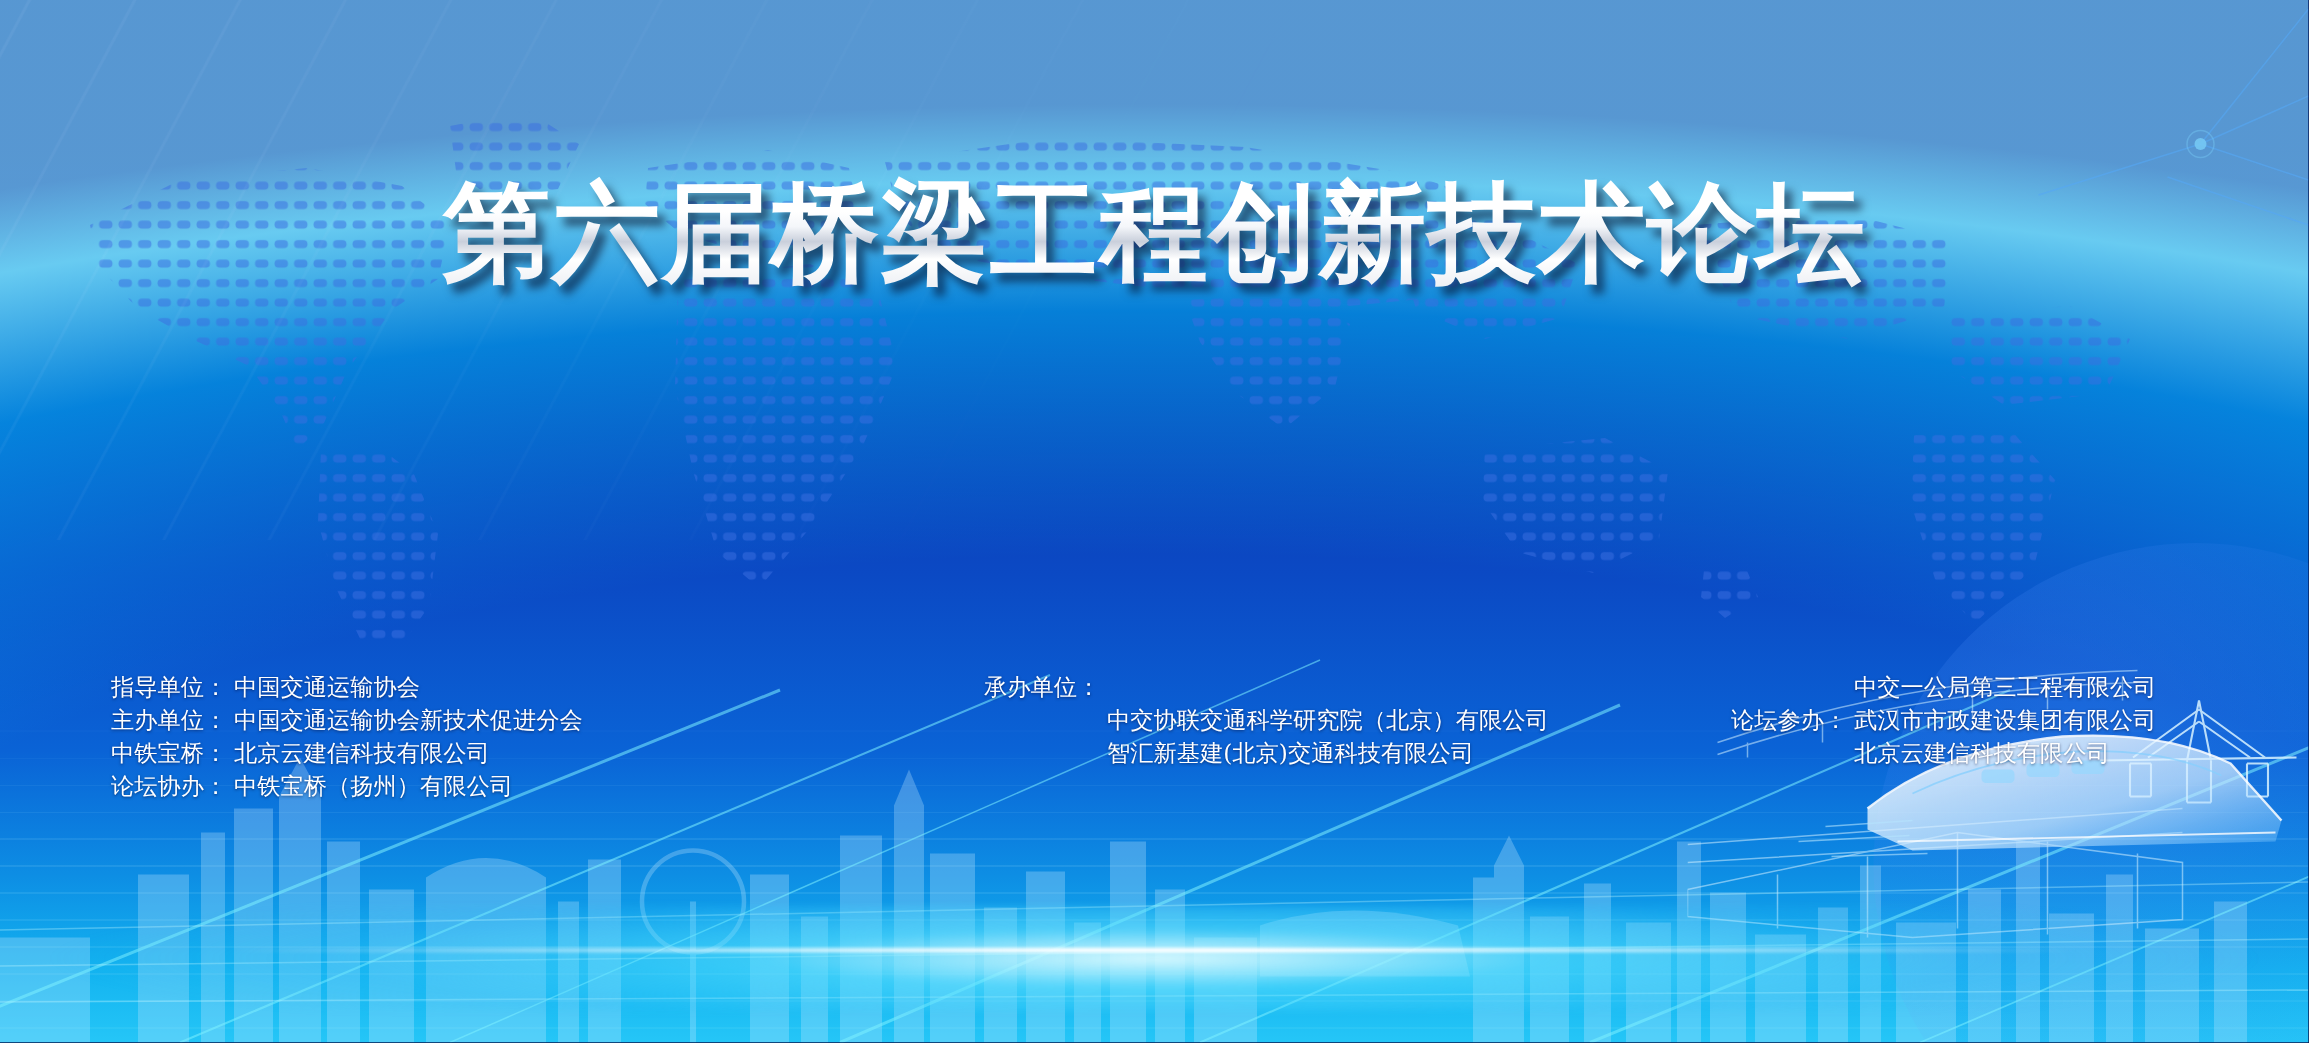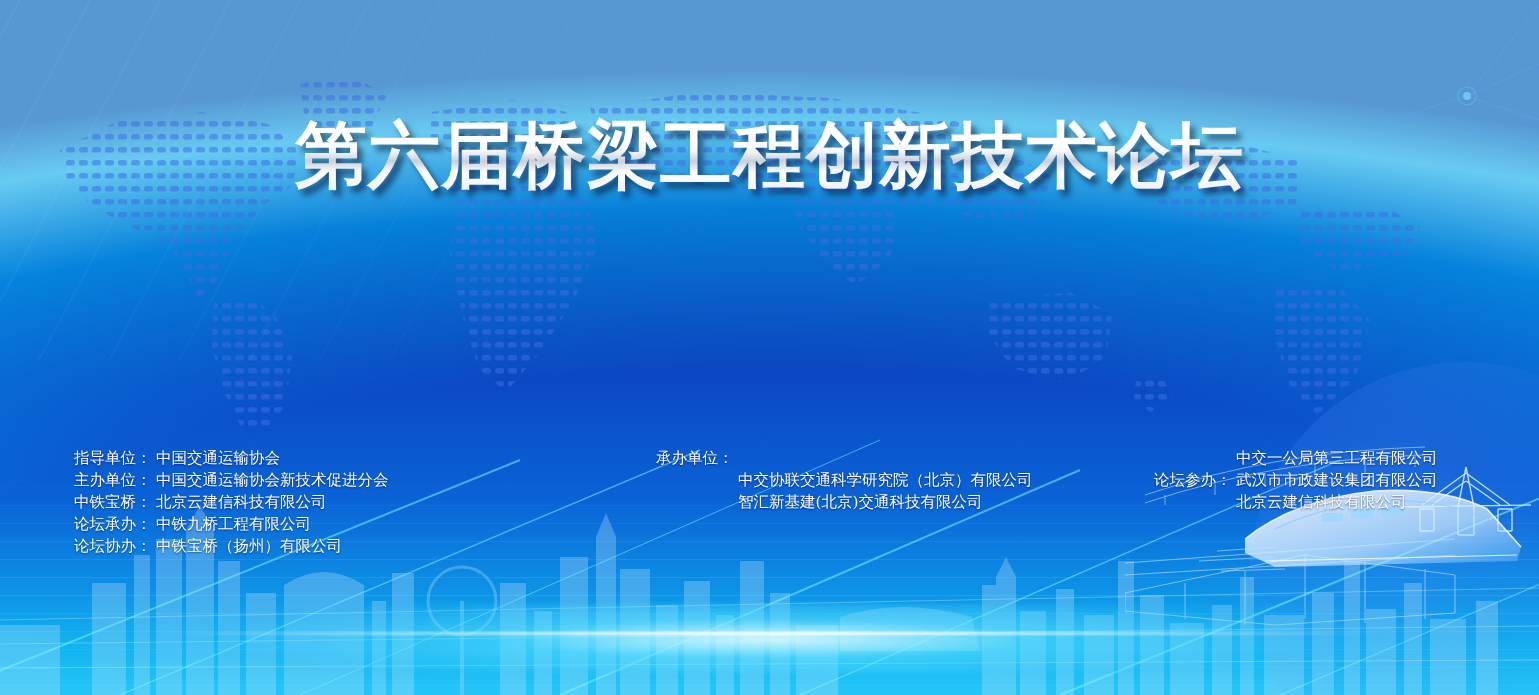--- a/index.html
+++ b/index.html
@@ -327,24 +327,20 @@
         </div>
         <div class="org-row">
           <span class="org-label">主办单位：</span>
           <span class="org-value">中国交通运输协会新技术促进分会</span>
         </div>
         <div class="org-row">
           <span class="org-label">中铁宝桥：</span>
           <span class="org-value">北京云建信科技有限公司</span>
         </div>
         <div class="org-row">
-          <span class="org-label">论坛承办：</span>
-          <span class="org-value">中铁九桥工程有限公司</span>
-        </div>
-        <div class="org-row">
           <span class="org-label">论坛协办：</span>
           <span class="org-value">中铁宝桥（扬州）有限公司</span>
         </div>
       </div>
 
       <div class="org-col mid">
         <div class="org-row">
           <span class="org-label">承办单位：</span>
         </div>
         <div class="org-row">

